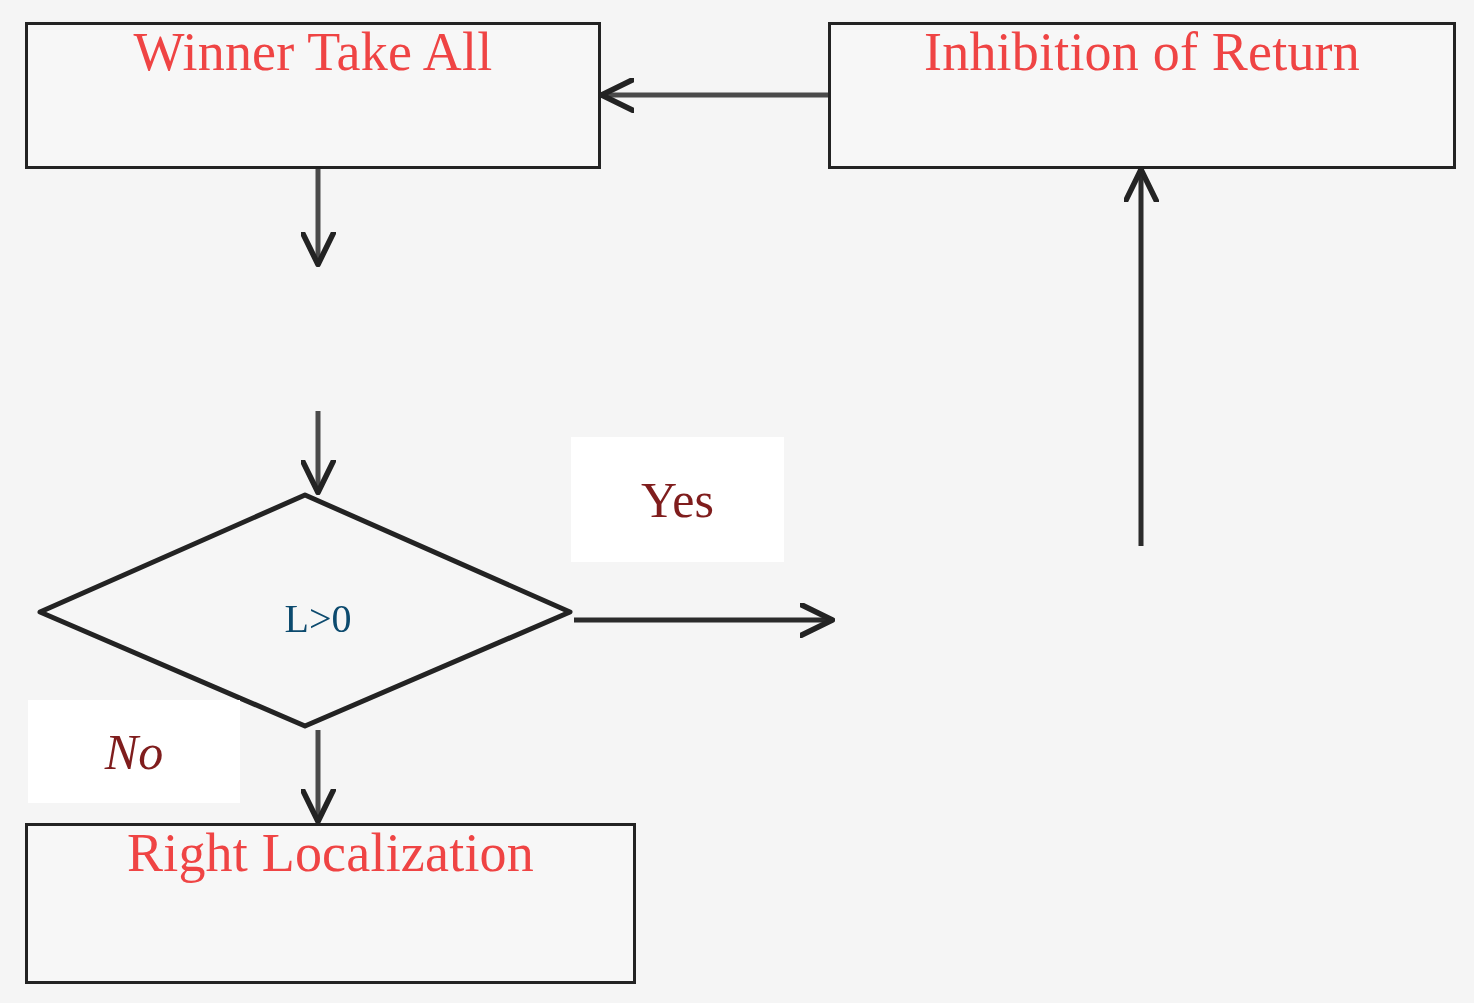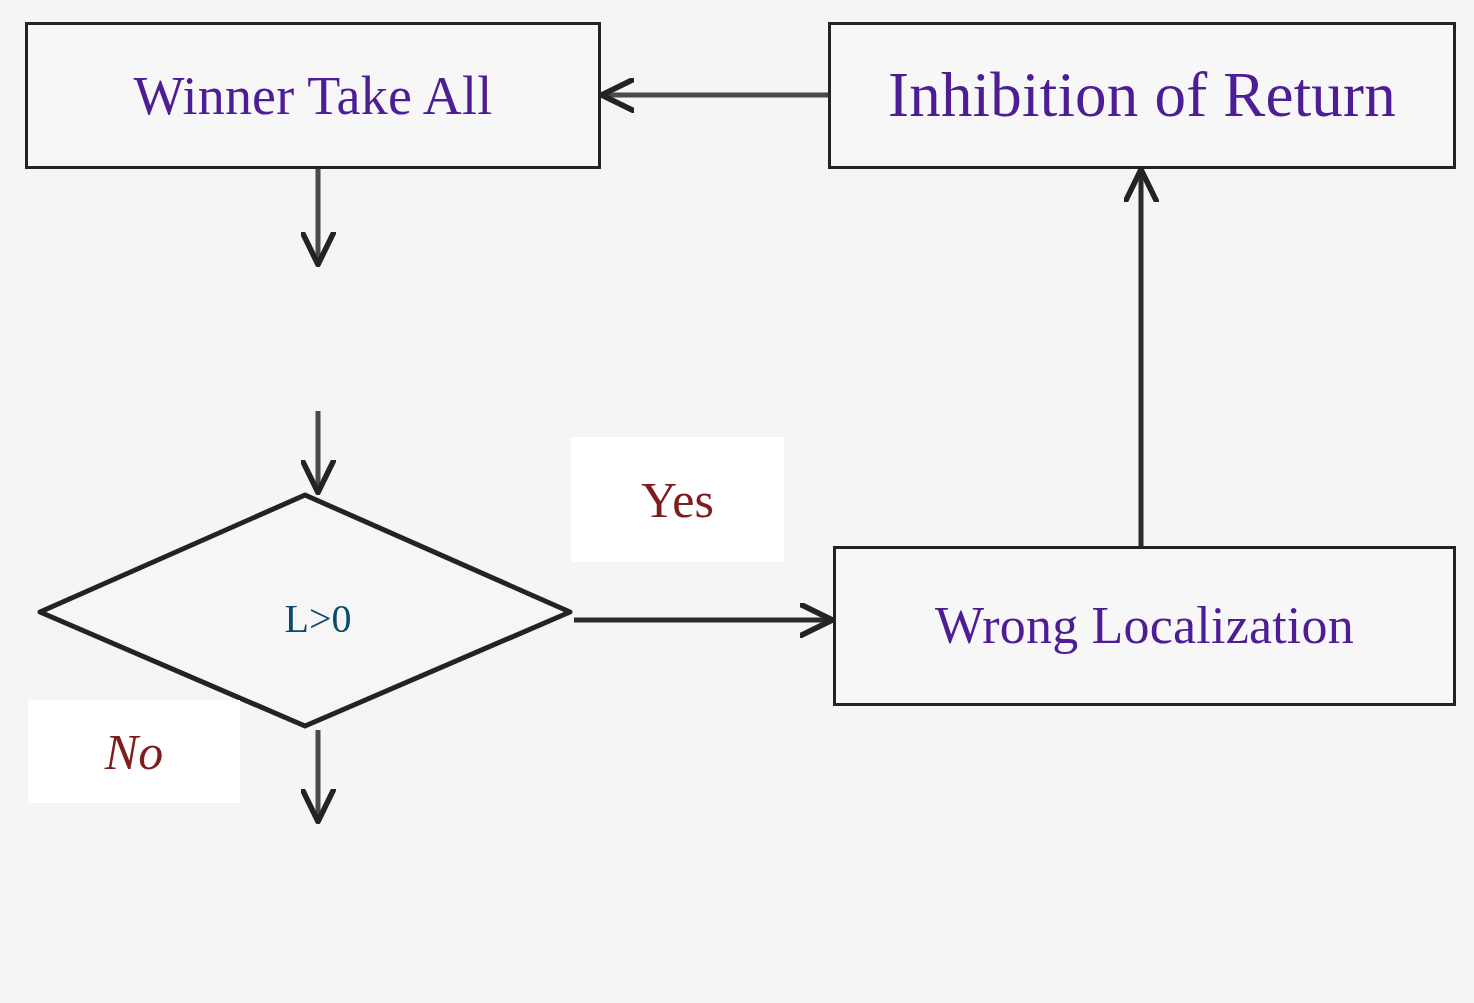--- a/index.html
+++ b/index.html
@@ -22,35 +22,35 @@
     width: 1474px;
     height: 1003px;
     pointer-events: none;
   }
   .node-box {
     position: absolute;
     box-sizing: border-box;
     background: #f7f7f7;
     border: 3px solid #232323;
     display: flex;
-    align-items: center;
+    align-items: flex-start;
     justify-content: center;
-    color: #4c1d95;
+    color: #ef4444;
     letter-spacing: 0.2px;
     white-space: nowrap;
   }
   .node-box .node-label {
     display: block;
     line-height: 1;
   }
   #node-winner-take-all { left: 25px;  top: 22px;  width: 576px; height: 147px; font-size: 54px; }
   #node-cv-level-set     { left: 27px;  top: 266px; width: 570px; height: 145px; font-size: 52px; }
   #node-right-localization { left: 25px; top: 823px; width: 611px; height: 161px; font-size: 54px; }
   #node-wrong-localization { left: 833px; top: 546px; width: 623px; height: 160px; font-size: 52px; }
-  #node-inhibition-of-return { left: 828px; top: 22px; width: 628px; height: 147px; font-size: 63px; }
+  #node-inhibition-of-return { left: 828px; top: 22px; width: 628px; height: 147px; font-size: 54px; }
 
   #node-decision-l {
     position: absolute;
     left: 36px;
     top: 491px;
     width: 538px;
     height: 239px;
   }
   #node-decision-l svg {
     position: absolute;
@@ -118,24 +118,24 @@
   </div>
 
 
   <div id="node-decision-l">
     <svg viewBox="0 0 538 239" xmlns="http://www.w3.org/2000/svg">
       <polygon points="4,121 269,4 534,121 269,235" fill="#f6f6f6" stroke="#232323" stroke-width="5" stroke-linejoin="round"></polygon>
     </svg>
     <span class="diamond-label">L&gt;0</span>
   </div>
 
+  <div class="node-box" id="node-right-localization">
+    <span class="node-label">Right Localization</span>
+  </div>
 
-  <div class="node-box" id="node-wrong-localization">
-    <span class="node-label">Wrong Localization</span>
-  </div>
 
   <div class="node-box" id="node-inhibition-of-return">
     <span class="node-label">Inhibition of Return</span>
   </div>
 
   <div class="edge-label" id="edge-label-yes">Yes</div>
 
   <div class="edge-label" id="edge-label-no">No</div>
 
 </div>

